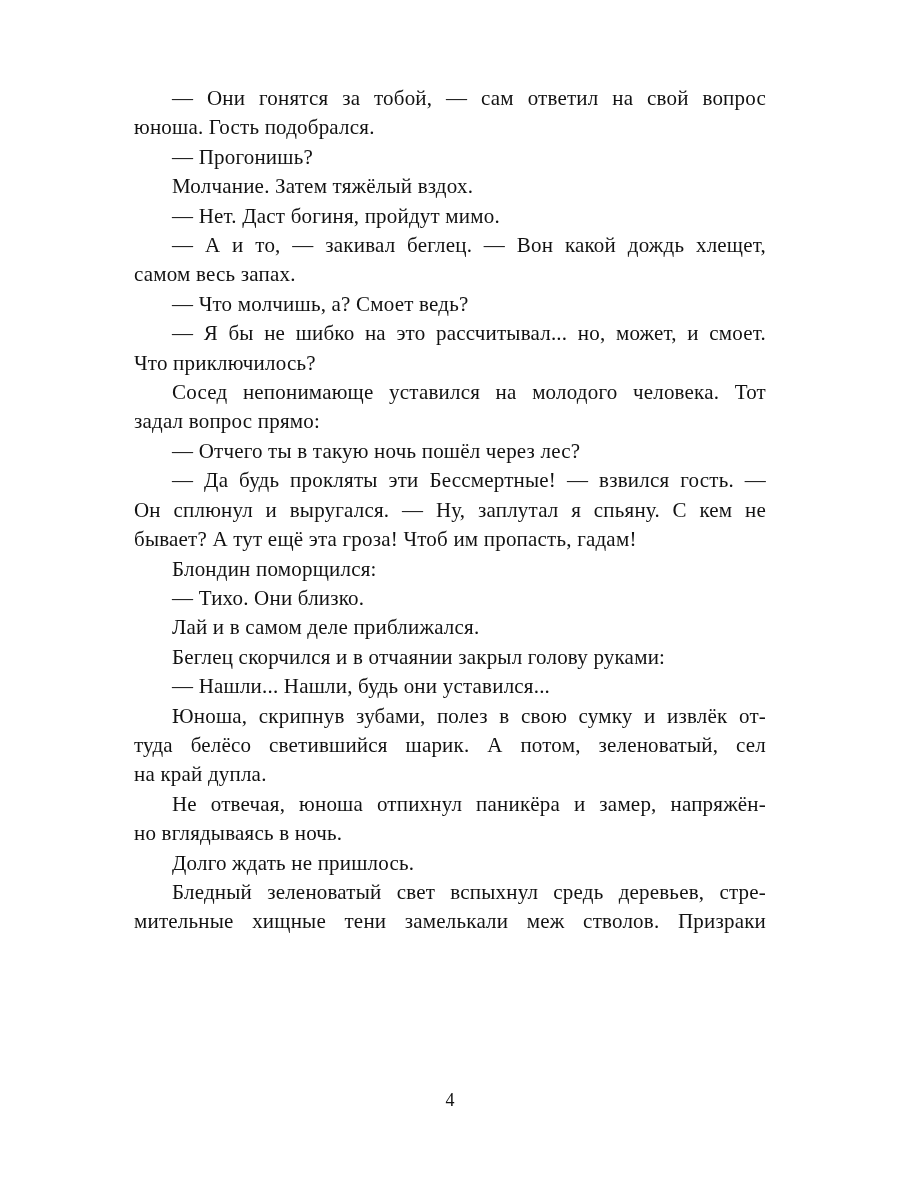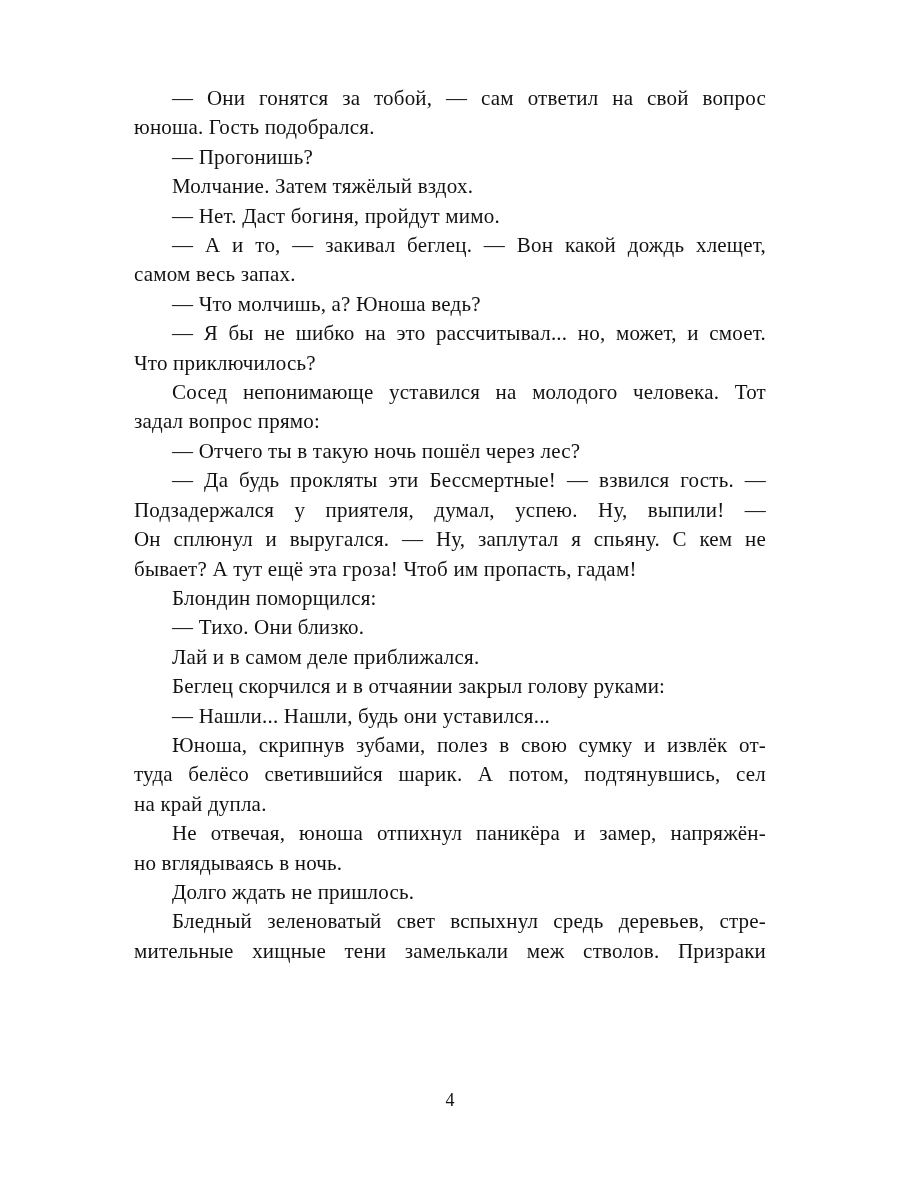--- a/index.html
+++ b/index.html
@@ -67,57 +67,56 @@
         <div class="line indent">Молчание. Затем тяжёлый вздох.</div>
       </div>
       <div class="paragraph">
         <div class="line indent">— Нет. Даст богиня, пройдут мимо.</div>
       </div>
       <div class="paragraph">
         <div class="line indent fill">— А и то, — закивал беглец. — Вон какой дождь хлещет,</div>
         <div class="line">самом весь запах.</div>
       </div>
       <div class="paragraph">
-        <div class="line indent">— Что молчишь, а? Юноша ведь?</div>
+        <div class="line indent">— Что молчишь, а? Смоет ведь?</div>
       </div>
       <div class="paragraph">
         <div class="line indent fill">— Я бы не шибко на это рассчитывал... но, может, и смоет.</div>
         <div class="line">Что приключилось?</div>
       </div>
       <div class="paragraph">
         <div class="line indent fill">Сосед непонимающе уставился на молодого человека. Тот</div>
         <div class="line">задал вопрос прямо:</div>
       </div>
       <div class="paragraph">
         <div class="line indent">— Отчего ты в такую ночь пошёл через лес?</div>
       </div>
       <div class="paragraph">
         <div class="line indent fill">— Да будь прокляты эти Бессмертные! — взвился гость. —</div>
-        <div class="line fill">Подзадержался у приятеля, думал, успею. Ну, выпили! —</div>
         <div class="line fill">Он сплюнул и выругался. — Ну, заплутал я спьяну. С кем не</div>
         <div class="line">бывает? А тут ещё эта гроза! Чтоб им пропасть, гадам!</div>
       </div>
       <div class="paragraph">
         <div class="line indent">Блондин поморщился:</div>
       </div>
       <div class="paragraph">
         <div class="line indent">— Тихо. Они близко.</div>
       </div>
       <div class="paragraph">
         <div class="line indent">Лай и в самом деле приближался.</div>
       </div>
       <div class="paragraph">
         <div class="line indent">Беглец скорчился и в отчаянии закрыл голову руками:</div>
       </div>
       <div class="paragraph">
         <div class="line indent">— Нашли... Нашли, будь они уставился...</div>
       </div>
       <div class="paragraph">
         <div class="line indent fill">Юноша, скрипнув зубами, полез в свою сумку и извлёк от-</div>
-        <div class="line fill">туда белёсо светившийся шарик. А потом, подтянувшись, сел</div>
+        <div class="line fill">туда белёсо светившийся шарик. А потом, зеленоватый, сел</div>
         <div class="line">на край дупла.</div>
       </div>
       <div class="paragraph">
         <div class="line indent fill">Не отвечая, юноша отпихнул паникёра и замер, напряжён-</div>
         <div class="line">но вглядываясь в ночь.</div>
       </div>
       <div class="paragraph">
         <div class="line indent">Долго ждать не пришлось.</div>
       </div>
       <div class="paragraph">

